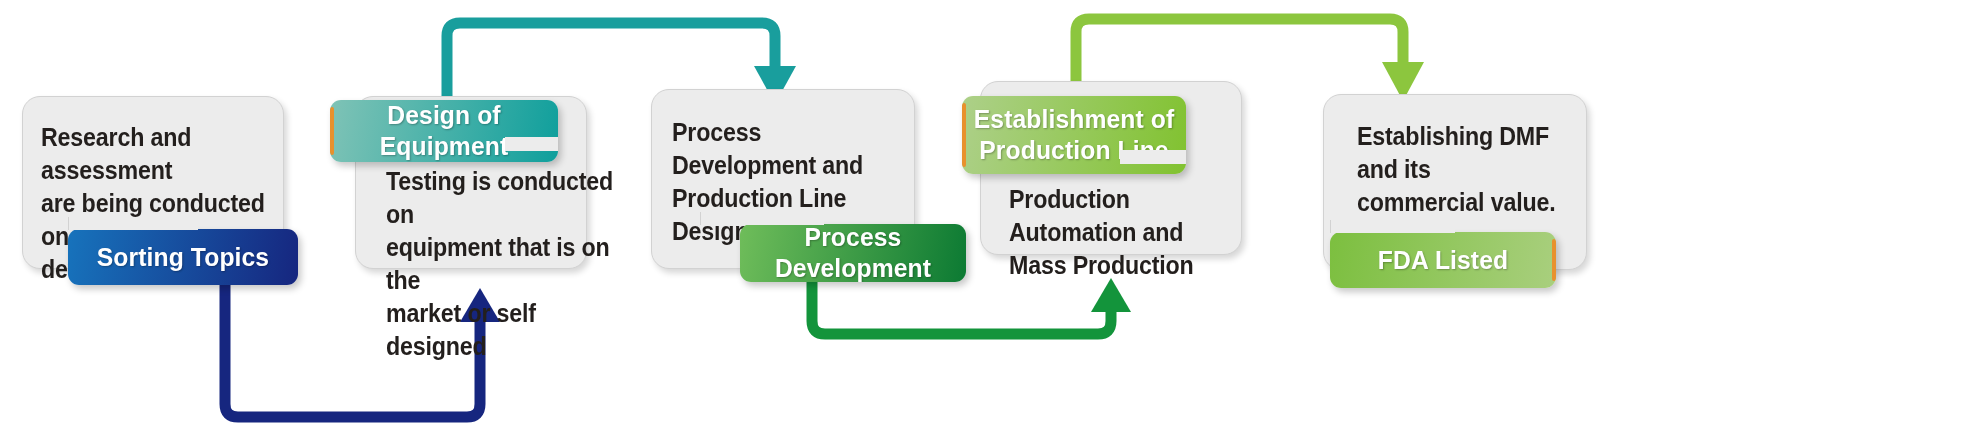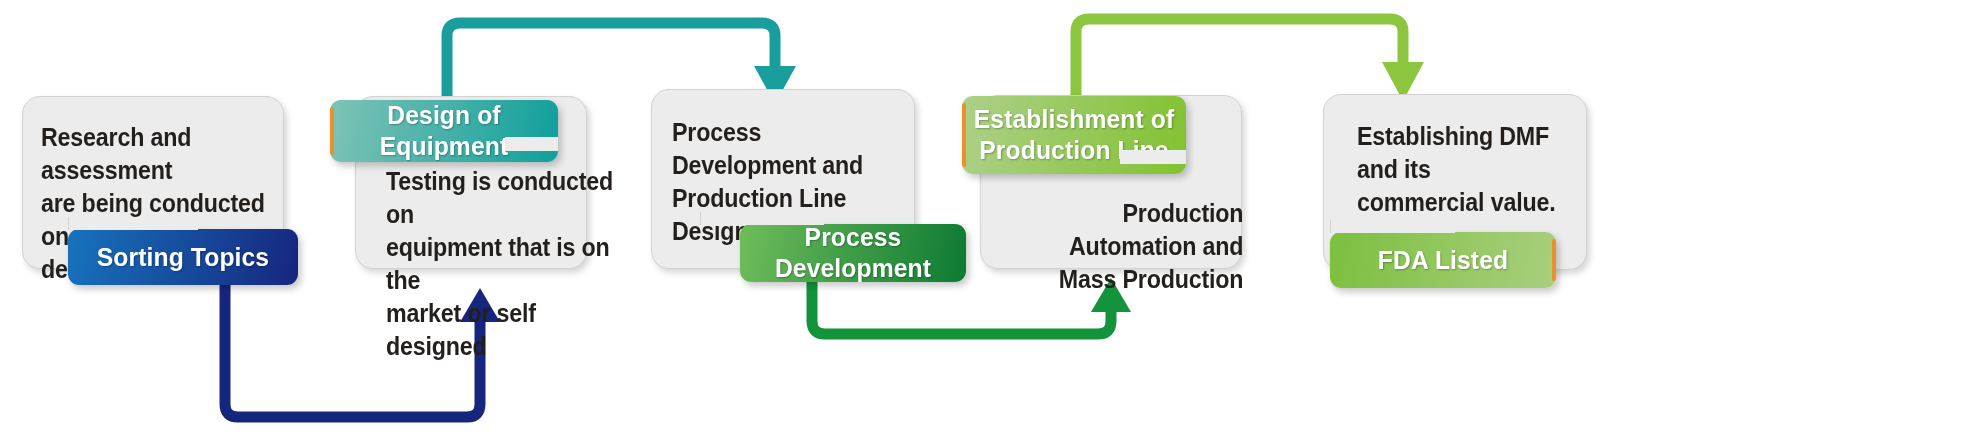--- a/index.html
+++ b/index.html
@@ -149,21 +149,21 @@
     <div class="card-text" style="left:20px; top:26px; width:254px;">Process Development and
 Production Line Design</div>
   </div>
   <div class="badge" style="left:740px; top:212px; width:226px; height:58px;
               background: linear-gradient(100deg, #6fbd5a 0%, #0c7a33 100%);">
     <div class="badge-label align-center">Process Development</div>
   </div>
   <div class="badge-notch" style="left:700px; top:212px; width:124px; height:13px;
               background:#ececec; border-left:1.6px solid #d2d2d2;"></div>
 
-  <div class="card" style="left:980px; top:95px; width:262px; height:174px;text-align:right;">
+  <div class="card" style="left:980px; top:81px; width:262px; height:174px;">
     <div class="card-text" style="left:28px; top:101px; width:252px;">Production Automation and
 Mass Production</div>
   </div>
   <div class="badge" style="left:962px; top:84px; width:224px; height:78px;
               background: linear-gradient(100deg, #add089 0%, #81c230 100%);">
     <span class="badge-accent left" style="background:#e8912d;"></span>
     <div class="badge-label align-center">Establishment of
 Production Line</div>
   </div>
   <div class="badge-notch" style="left:1120px; top:150px; width:66px; height:14px;

